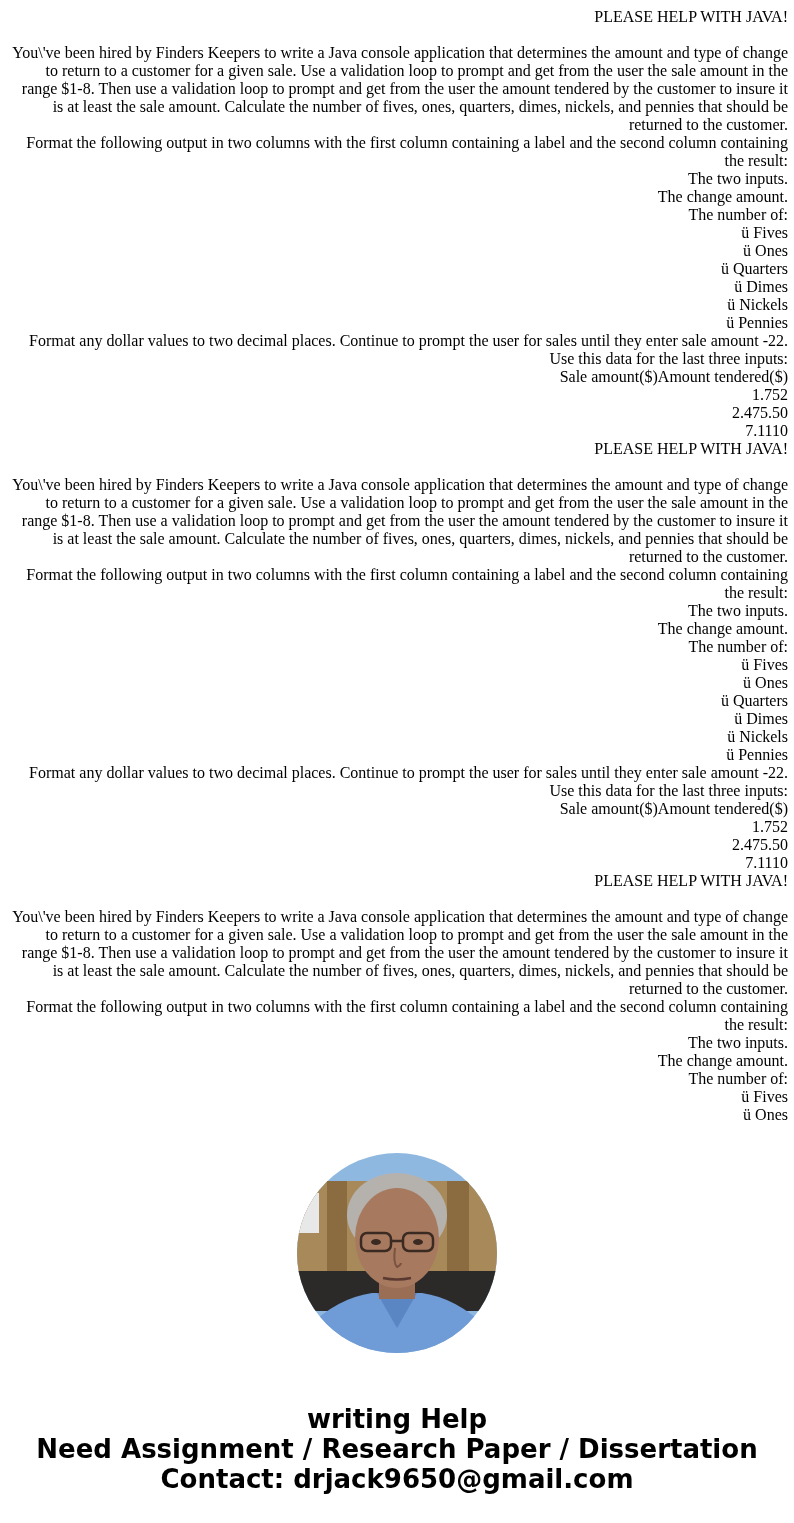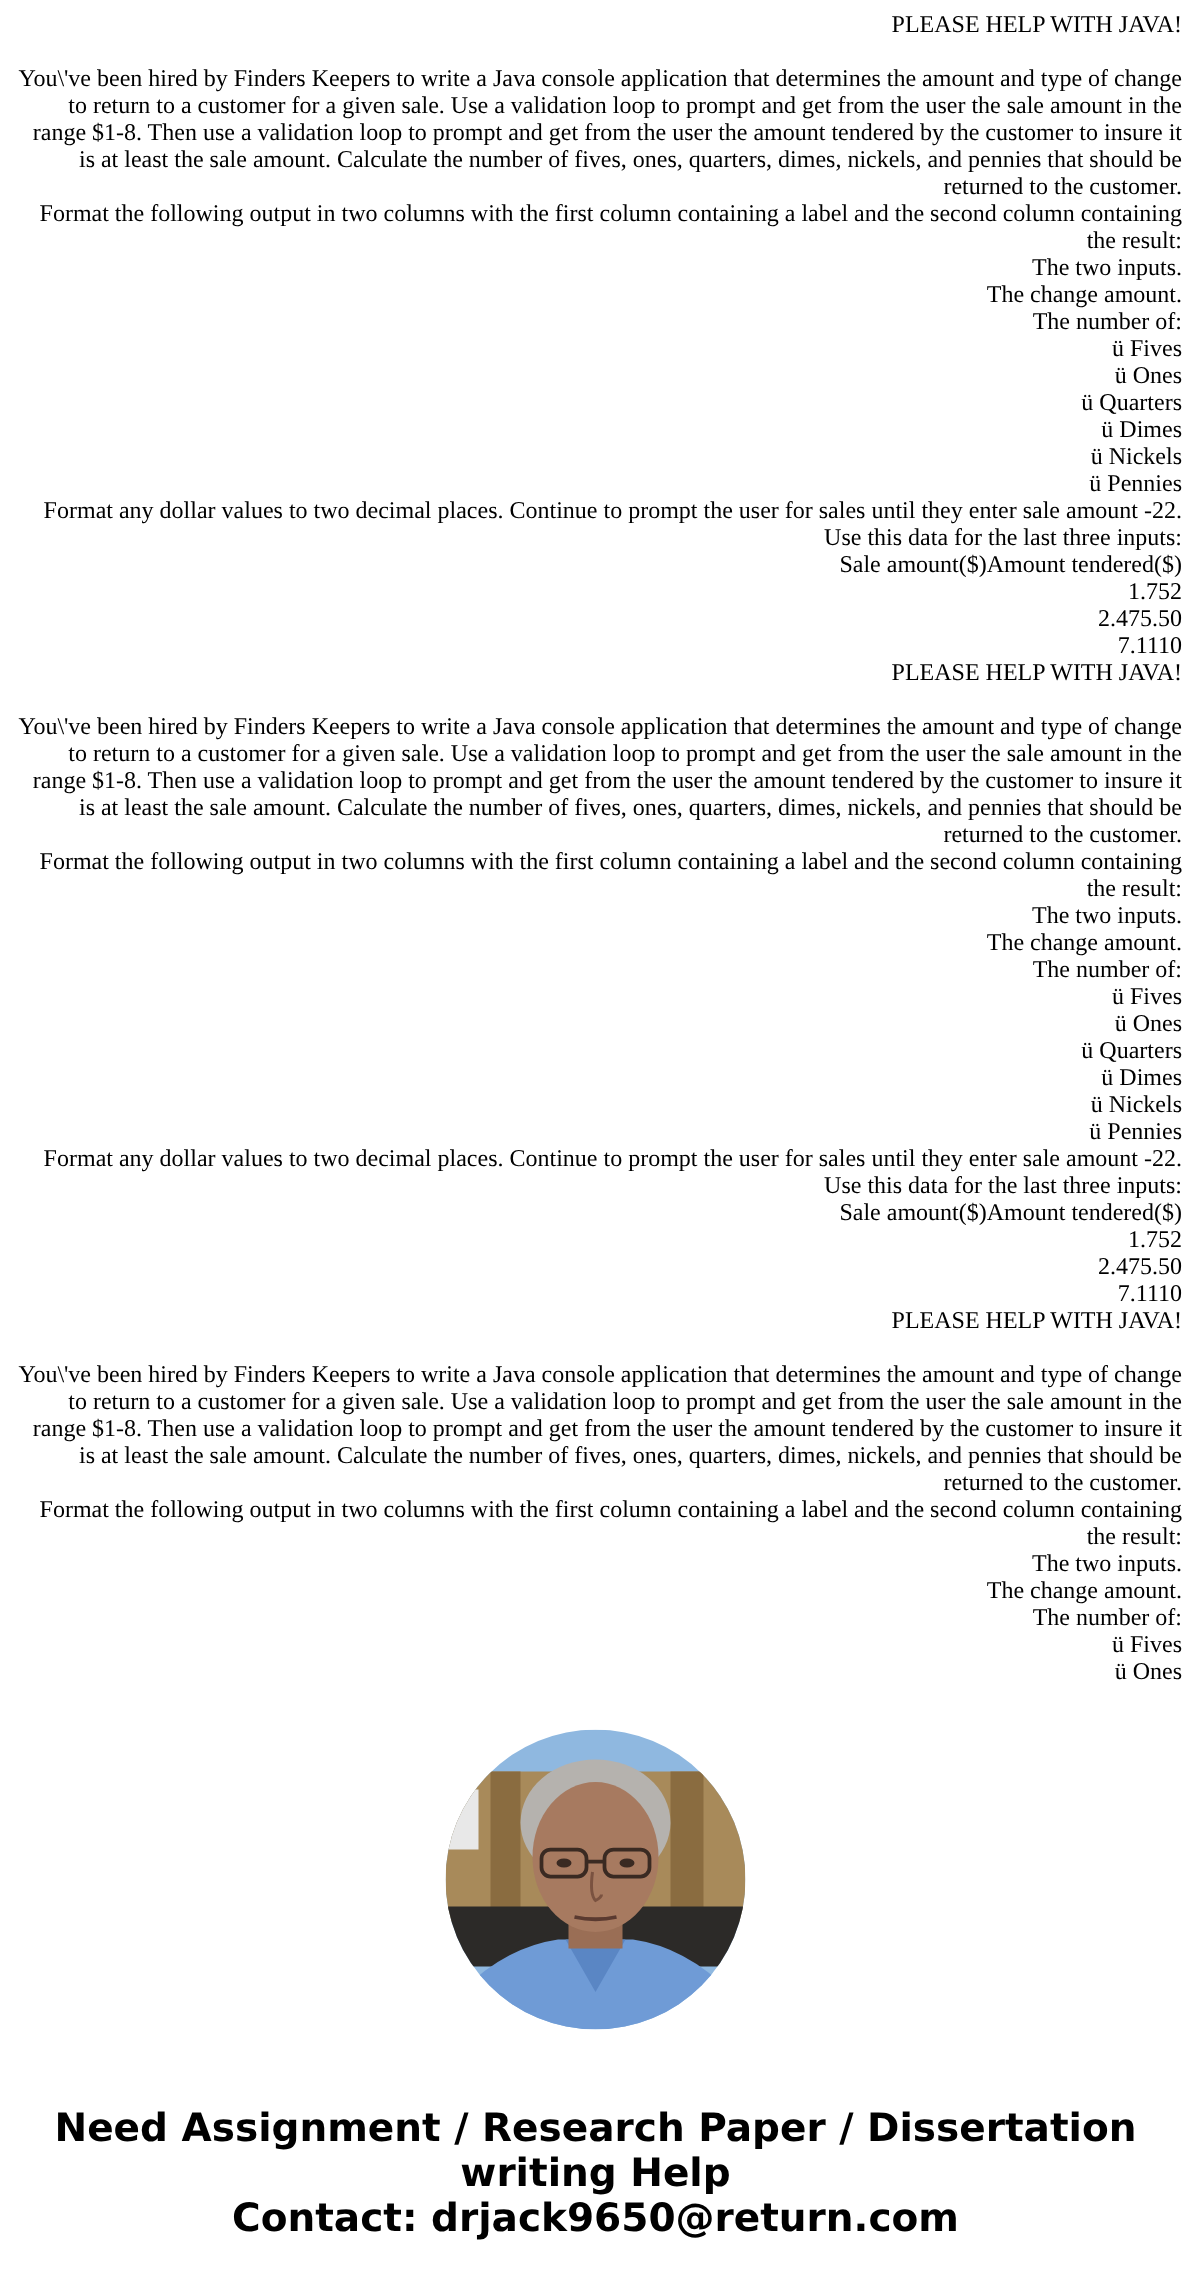--- a/index.html
+++ b/index.html
@@ -128,16 +128,16 @@
 
     <ellipse cx="79" cy="89" rx="5" ry="3" fill="#3a2a22"></ellipse>
     <ellipse cx="121" cy="89" rx="5" ry="3" fill="#3a2a22"></ellipse>
 
     <path d="M98 95 Q96 110 100 114 Q104 112 104 110" fill="none" stroke="#7a5240" stroke-width="2"></path>
     <path d="M86 125 Q100 128 114 125" fill="none" stroke="#5a3a30" stroke-width="2.5"></path>
   </svg>
 </div>
 
 <div class="banner">
+  <span>writing Help</span>
   <span>Need Assignment / Research Paper / Dissertation</span>
-  <span>writing Help</span>
-  <span>Contact: drjack9650@return.com</span>
+  <span>Contact: drjack9650@gmail.com</span>
 </div>
 
 </body></html>

